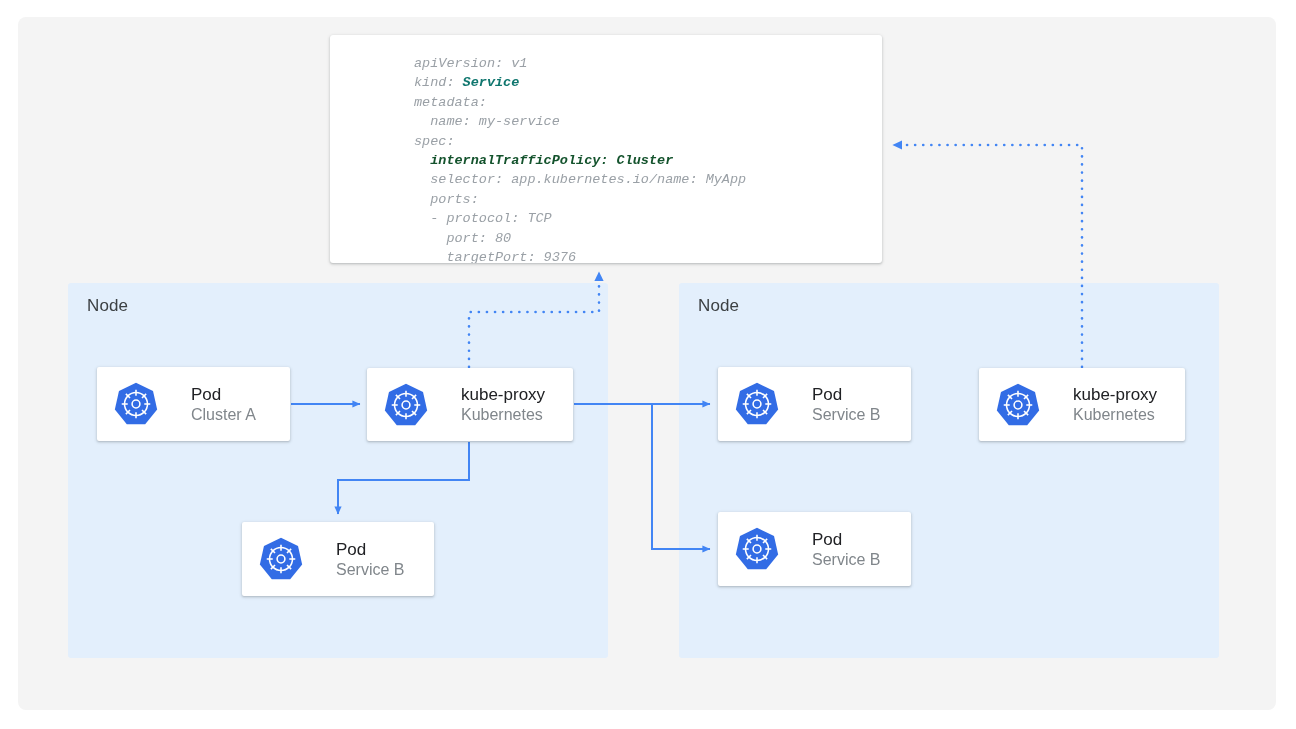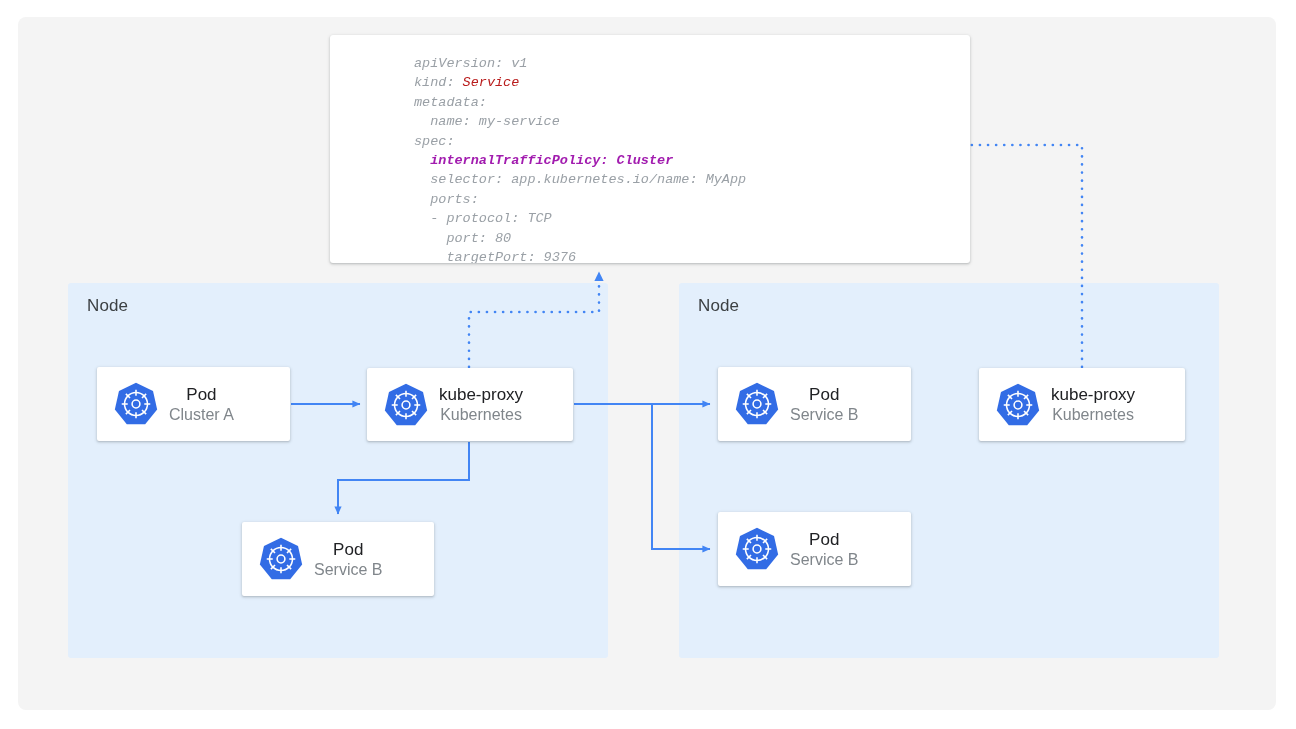--- a/index.html
+++ b/index.html
@@ -49,26 +49,25 @@
     box-shadow: 0 1px 2px rgba(60,64,67,.22), 0 1px 3px 1px rgba(60,64,67,.10);
     display: flex;
     align-items: center;
   }
   .card .k8s-logo {
     flex: 0 0 auto;
     margin-left: 16px;
     width: 46px; height: 46px;
   }
   .card .card-text {
-    margin-left: 10px;
+    margin-left: 32px;
     display: flex;
     flex-direction: column;
     justify-content: center;
     line-height: 1.24;
-    text-align: center;
   }
   .card .card-title {
     font-size: 17px;
     color: #202124;
     white-space: nowrap;
   }
   .card .card-sub {
     font-size: 16px;
     color: #80868b;
     white-space: nowrap;
@@ -77,43 +76,43 @@
   #card-pod-a        { left: 97px;  top: 367px; width: 193px; height: 74px; }
   #card-kube-proxy-l { left: 367px; top: 368px; width: 206px; height: 73px; }
   #card-pod-b-local  { left: 242px; top: 522px; width: 192px; height: 74px; }
   #card-pod-b-r1     { left: 718px; top: 367px; width: 193px; height: 74px; }
   #card-pod-b-r2     { left: 718px; top: 512px; width: 193px; height: 74px; }
   #card-kube-proxy-r { left: 979px; top: 368px; width: 206px; height: 73px; }
   
   .yaml-panel {
     position: absolute;
     left: 330px; top: 35px;
-    width: 640px; height: 228px;
+    width: 552px; height: 228px;
     background: #ffffff;
     border-radius: 3px;
     box-shadow: 0 1px 2px rgba(60,64,67,.22), 0 1px 3px 1px rgba(60,64,67,.10);
     overflow: hidden;
   }
   .yaml-code {
     position: absolute;
     left: 84px; top: 19px;
     font-family: "Liberation Mono", monospace;
     font-style: italic;
     font-size: 13.5px;
     line-height: 19.4px;
     color: #9aa0a6;
     white-space: pre;
   }
   .yaml-line.em {
     font-weight: bold;
-    color: #a21caf;
+    color: #14532d;
   }
   .yaml-line .em-token {
-    font-weight: normal;
-    color: #b91c1c;
+    font-weight: bold;
+    color: #0f766e;
   }
   
   #wires { position: absolute; left: 0; top: 0; width: 1296px; height: 729px; }
 </style>
 </head>
 <body>
 
 <div id="stage">
 
   <div class="canvas-panel"></div>

